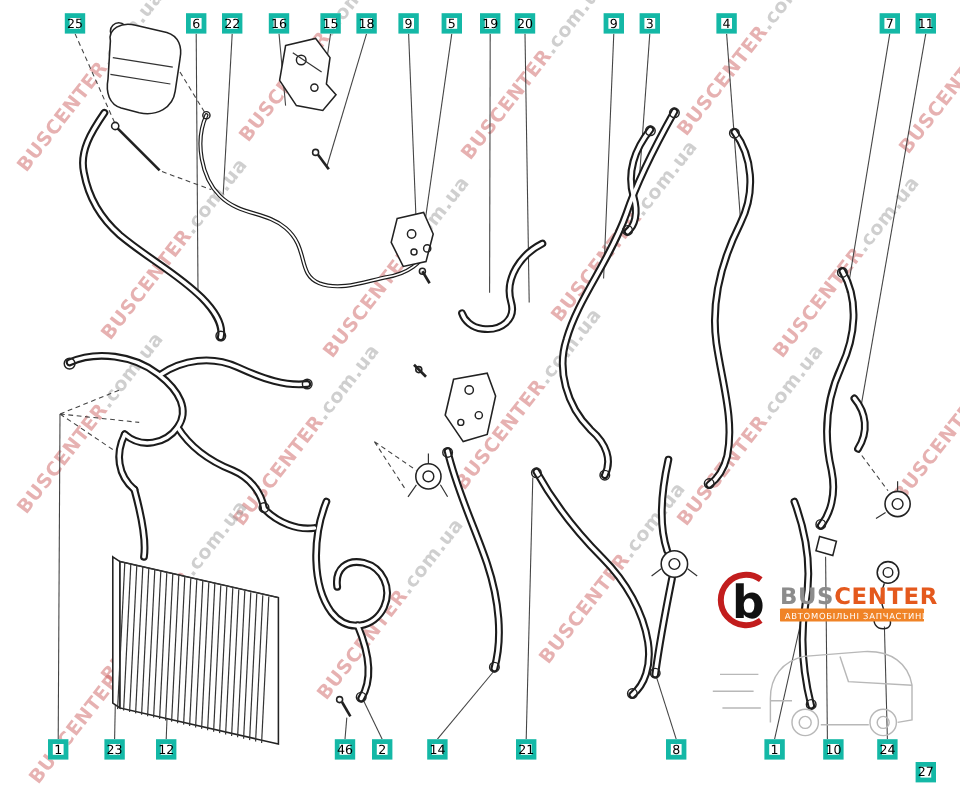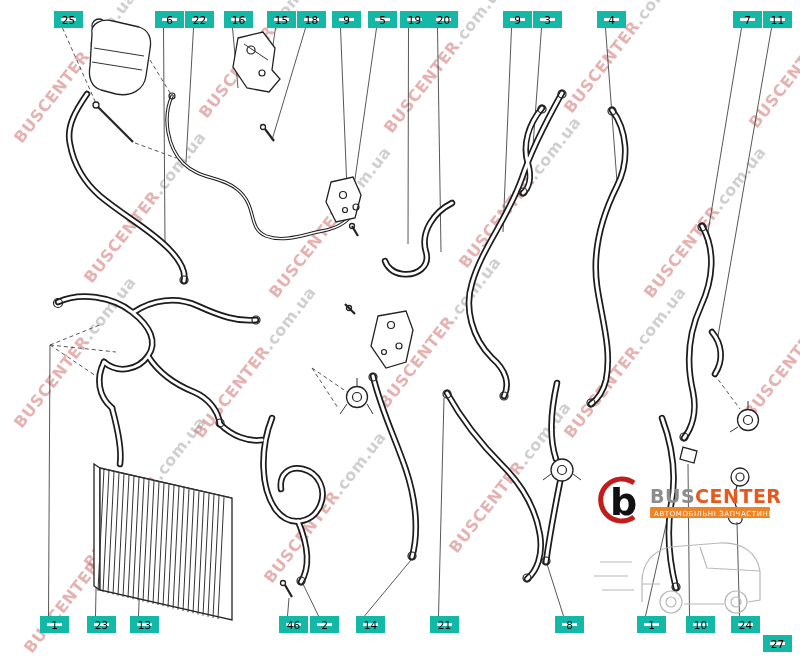--- a/index.html
+++ b/index.html
@@ -1,21 +1,21 @@
 <!DOCTYPE html>
 <html><head>
 <meta charset="utf-8">
 <style>
   html,body{margin:0;padding:0;background:#fff}
   #stage{position:relative;width:800px;height:656px;background:#fff;overflow:hidden;
          font-family:"DejaVu Sans",sans-serif}
   .wm{position:absolute;white-space:nowrap;font-weight:bold;letter-spacing:.5px;
       transform-origin:0 0;z-index:1;pointer-events:none}
   #art{position:absolute;left:0;top:0;z-index:10}
-  .callout{position:absolute;width:29px;height:17px;border:7px solid #14b8a6;background:#fff;
+  .callout{position:absolute;width:17px;height:17px;border:4px solid #14b8a6;background:#fff;
            display:flex;align-items:center;justify-content:center;z-index:40;
            font-size:10.5px;color:#000;box-sizing:border-box;cursor:pointer}
   
   .h   {stroke:#1c1c1c;stroke-width:6.5;fill:none;stroke-linecap:round}
   .hi  {stroke:#ffffff;stroke-width:3;fill:none;stroke-linecap:round}
   .h2  {stroke:#1c1c1c;stroke-width:3.4;fill:none;stroke-linecap:round}
   .h2i {stroke:#ffffff;stroke-width:1.4;fill:none;stroke-linecap:round}
   .part{fill:#fff;stroke:#222;stroke-width:1.3}
   .thin{stroke:#333;stroke-width:1;fill:none}
   .leader{stroke:#444;stroke-width:.9;fill:none}
@@ -320,21 +320,21 @@
       <div class="callout" style="left: 763px; top: 11px;">
         <span>11</span>
       </div>
       <div class="callout" style="left: 40px; top: 616px;">
         <span>1</span>
       </div>
       <div class="callout" style="left: 87px; top: 616px;">
         <span>23</span>
       </div>
       <div class="callout" style="left: 130px; top: 616px;">
-        <span>13</span>
+        <span>12</span>
       </div>
       <div class="callout" style="left: 279px; top: 616px;">
         <span>46</span>
       </div>
       <div class="callout" style="left: 310px; top: 616px;">
         <span>2</span>
       </div>
       <div class="callout" style="left: 356px; top: 616px;">
         <span>14</span>
       </div>

